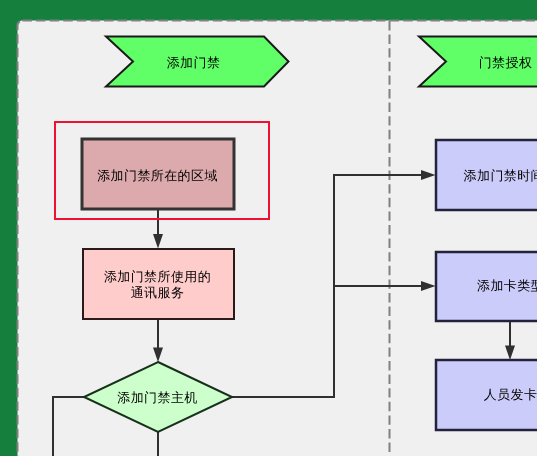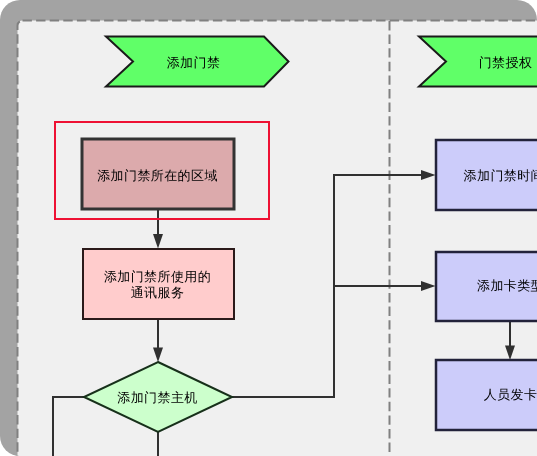--- a/index.html
+++ b/index.html
@@ -1,19 +1,19 @@
 <!DOCTYPE html>
 <html><head>
 <meta charset="utf-8">
 <title>Flowchart</title>
 <style>
   html,body{margin:0;padding:0;background:#ffffff;}
   body{width:537px;height:456px;overflow:hidden;
        font-family:"Liberation Sans","DejaVu Sans",sans-serif;}
-  #stage{position:relative;width:537px;height:456px;background:#a3a3a3;border-radius:20px;}
+  #stage{position:relative;width:537px;height:456px;background:#15803d;}
   svg{position:absolute;left:0;top:0;}
   .lbl{font-size:13px;letter-spacing:0.4px;-webkit-font-smoothing:antialiased;fill:#000;text-anchor:middle;dominant-baseline:middle;}
 </style>
 </head>
 <body>
 
 <div id="stage">
 <svg width="537" height="456" viewBox="0 0 537 456">
   <rect x="17.5" y="20.5" width="540" height="450" rx="5" ry="5" fill="#f0f0f0" stroke="#808080" stroke-width="2" stroke-dasharray="9.4 4.2"></rect>
   <line x1="389.5" y1="21" x2="389.5" y2="456" stroke="#808080" stroke-width="2" stroke-dasharray="9.4 4.2"></line>

